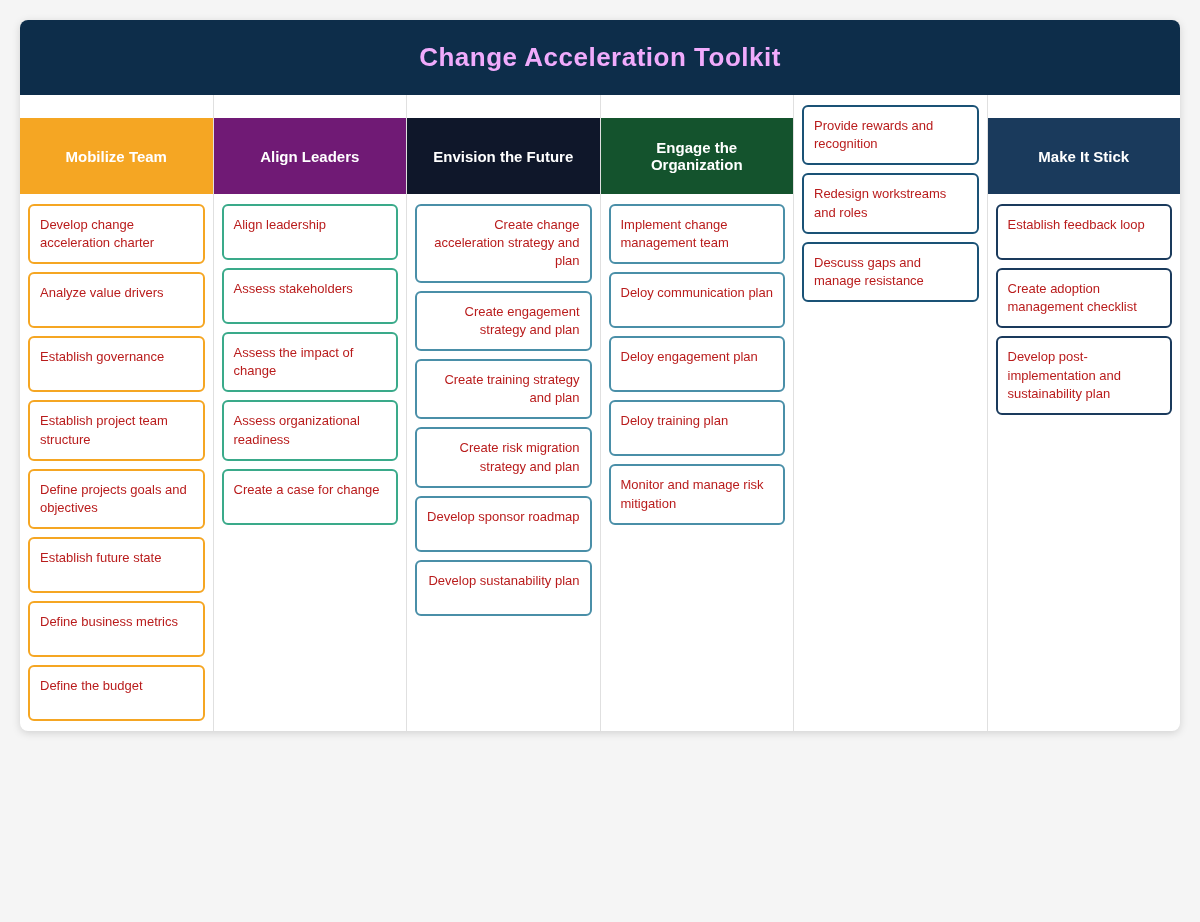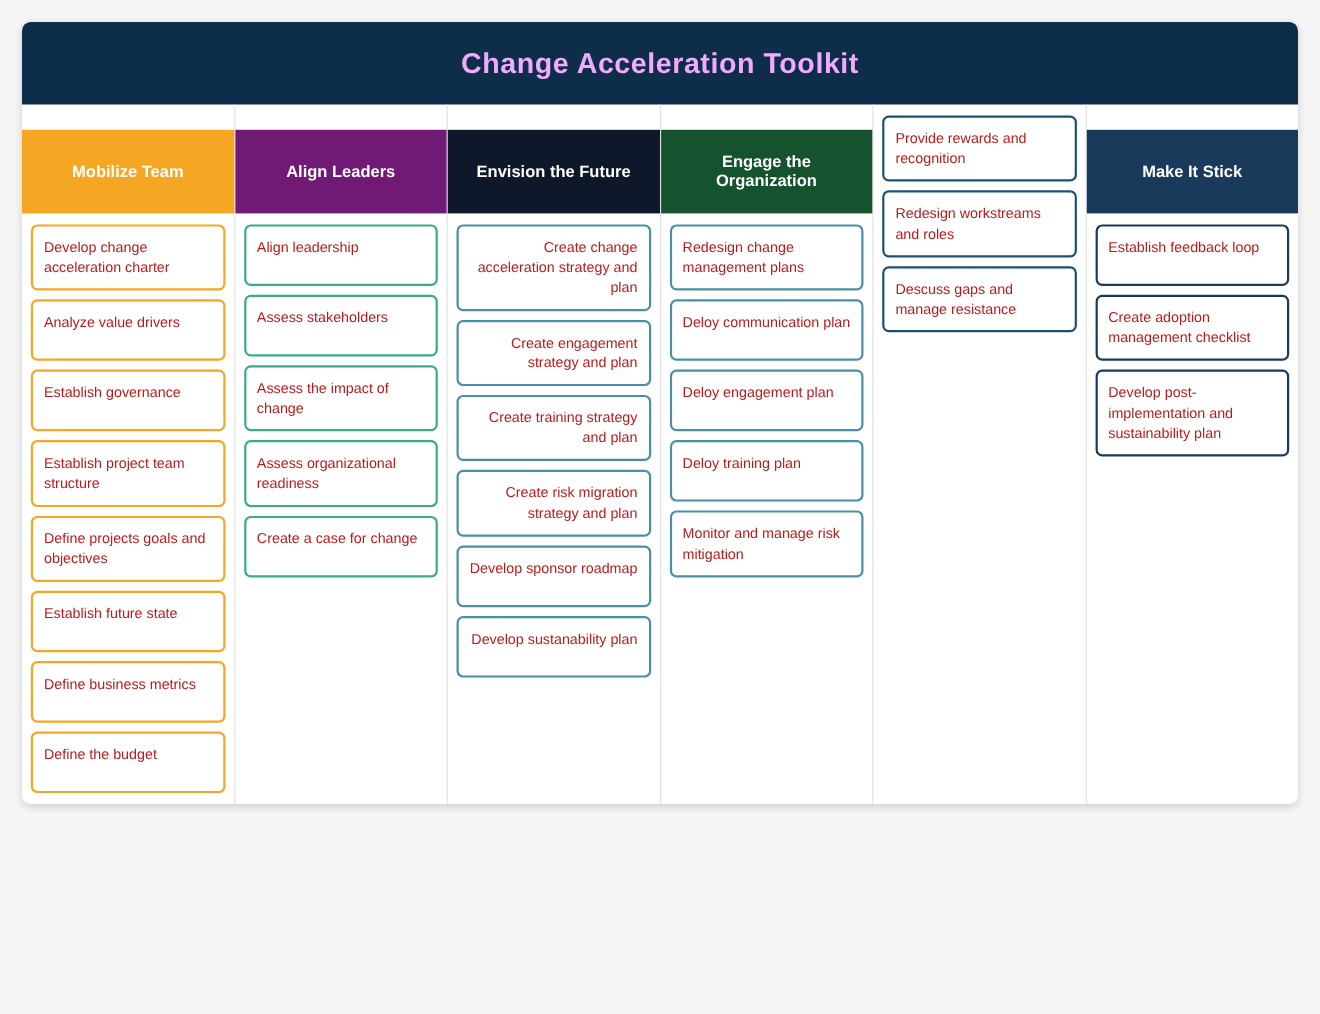--- a/index.html
+++ b/index.html
@@ -129,21 +129,21 @@
           <div class="item-card envision-card">Create engagement strategy and plan</div>
           <div class="item-card envision-card">Create training strategy and plan</div>
           <div class="item-card envision-card">Create risk migration strategy and plan</div>
           <div class="item-card envision-card">Develop sponsor roadmap</div>
           <div class="item-card envision-card">Develop sustanability plan</div>
         </div>
       </div>
       <div class="column">
         <div class="col-header engage">Engage the Organization</div>
         <div class="col-items">
-          <div class="item-card engage-card">Redesign change management plans</div>
+          <div class="item-card engage-card">Implement change management team</div>
           <div class="item-card engage-card">Deloy communication plan</div>
           <div class="item-card engage-card">Deloy engagement plan</div>
           <div class="item-card engage-card">Deloy training plan</div>
           <div class="item-card engage-card">Monitor and manage risk mitigation</div>
         </div>
       </div>
       <div class="column">
         <div class="col-items">
           <div class="item-card enable-card">Provide rewards and recognition</div>
           <div class="item-card enable-card">Redesign workstreams and roles</div>

